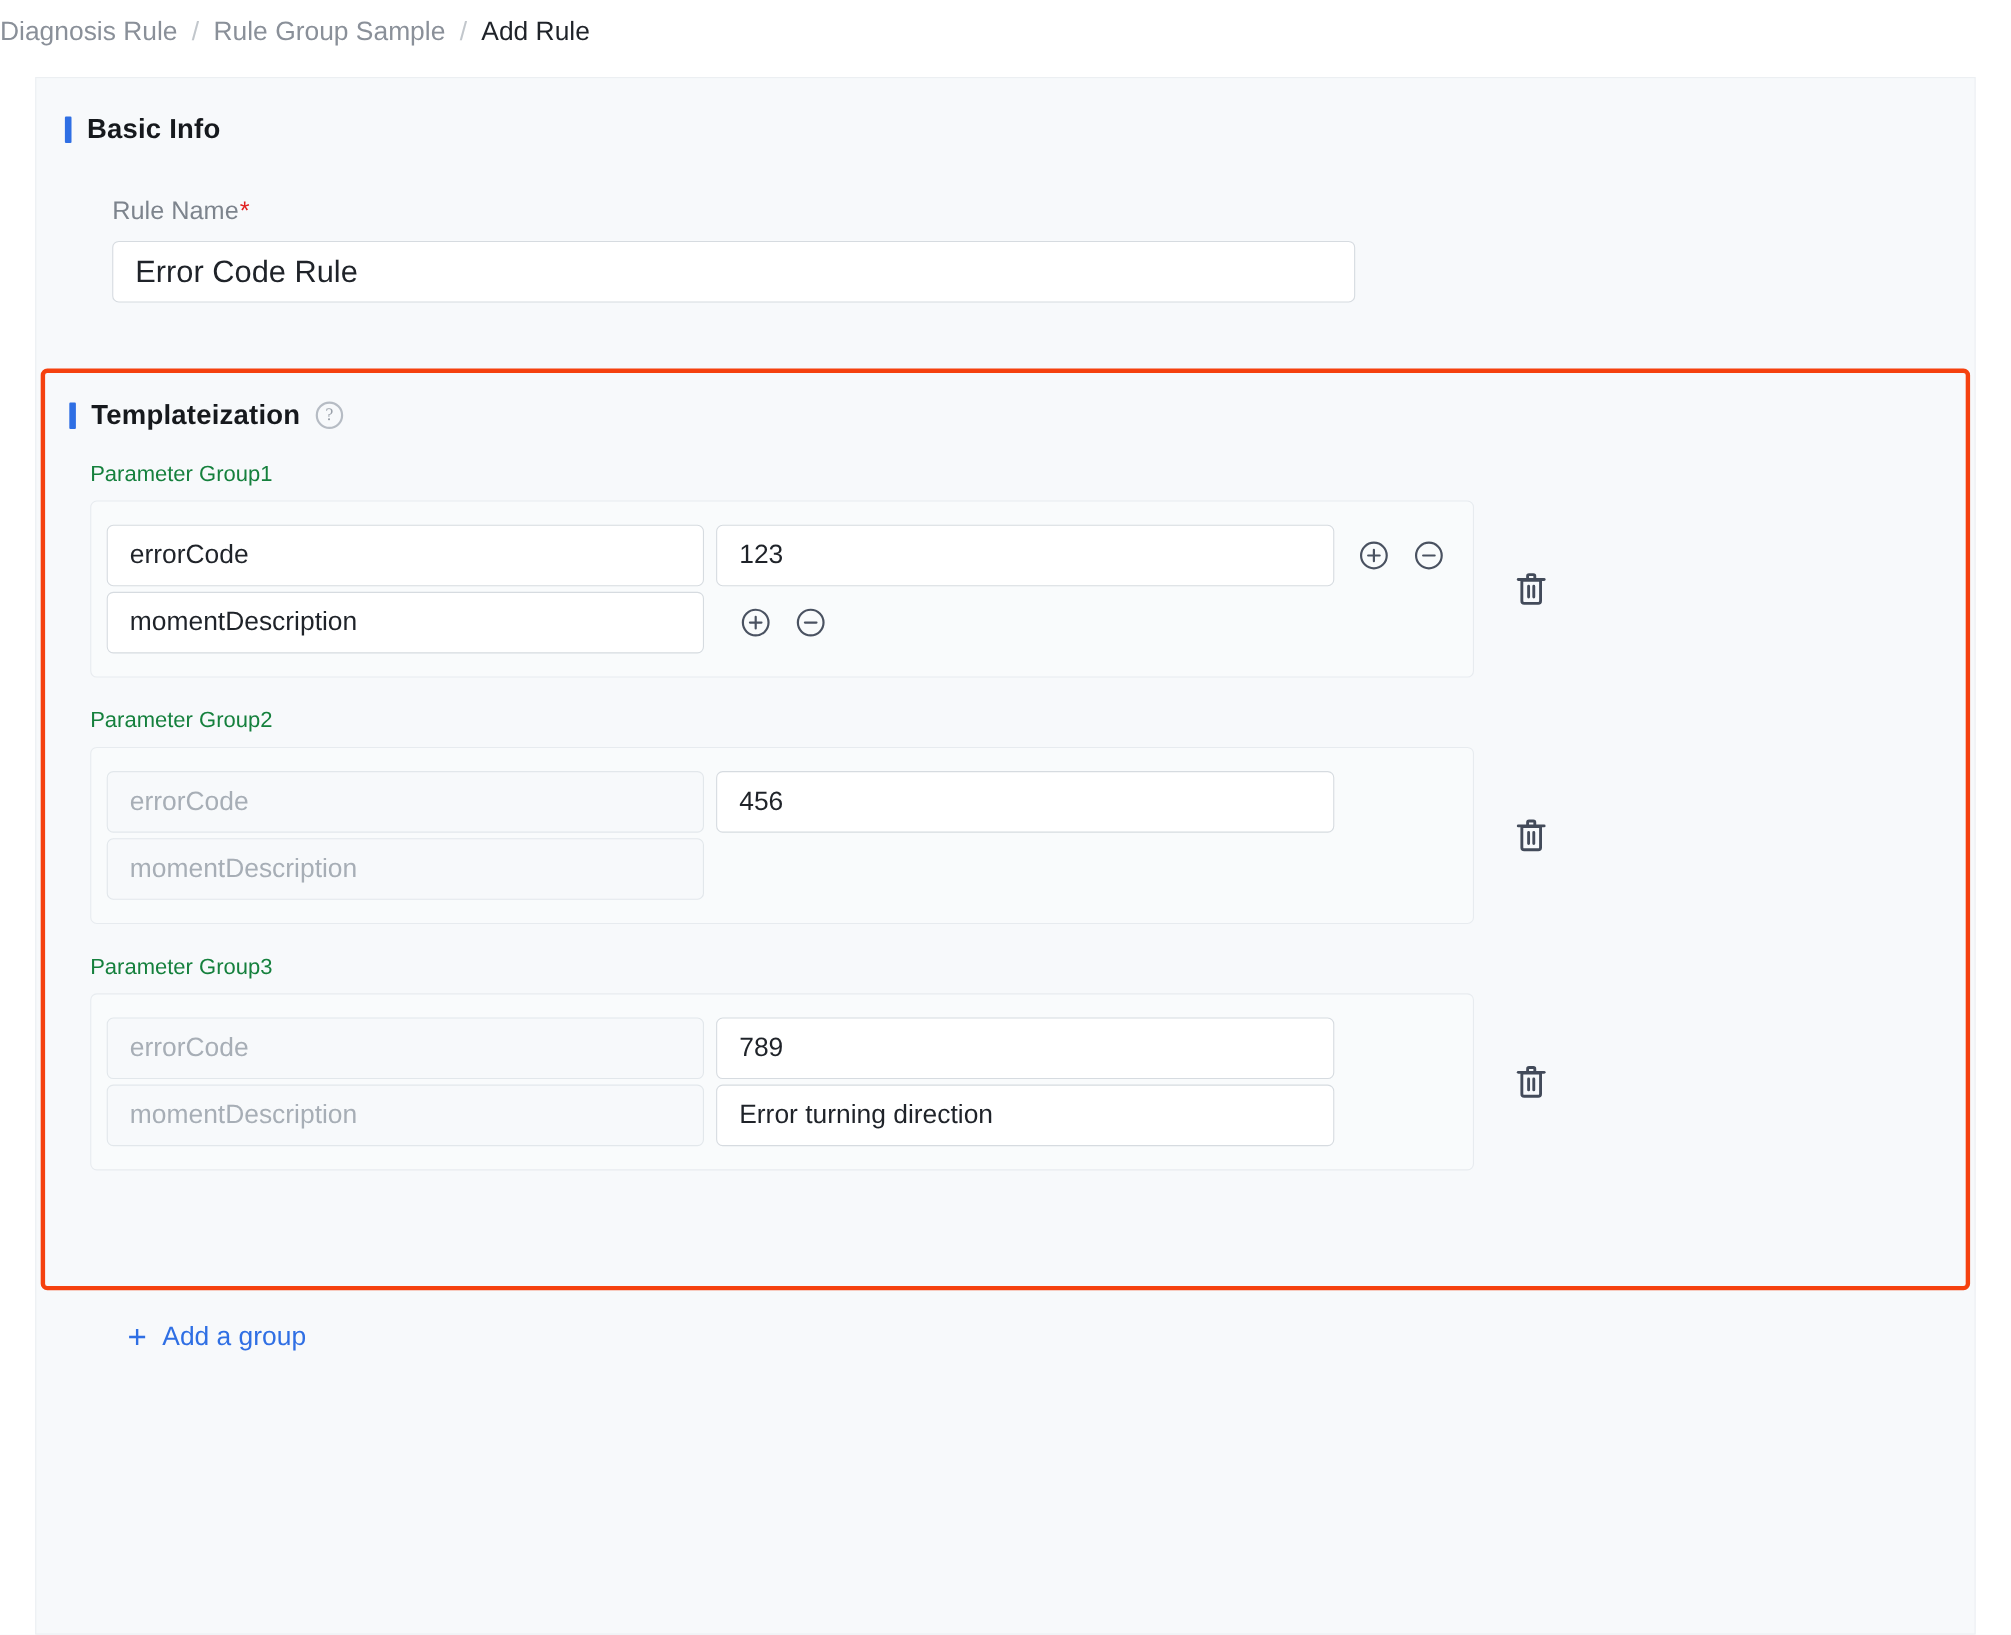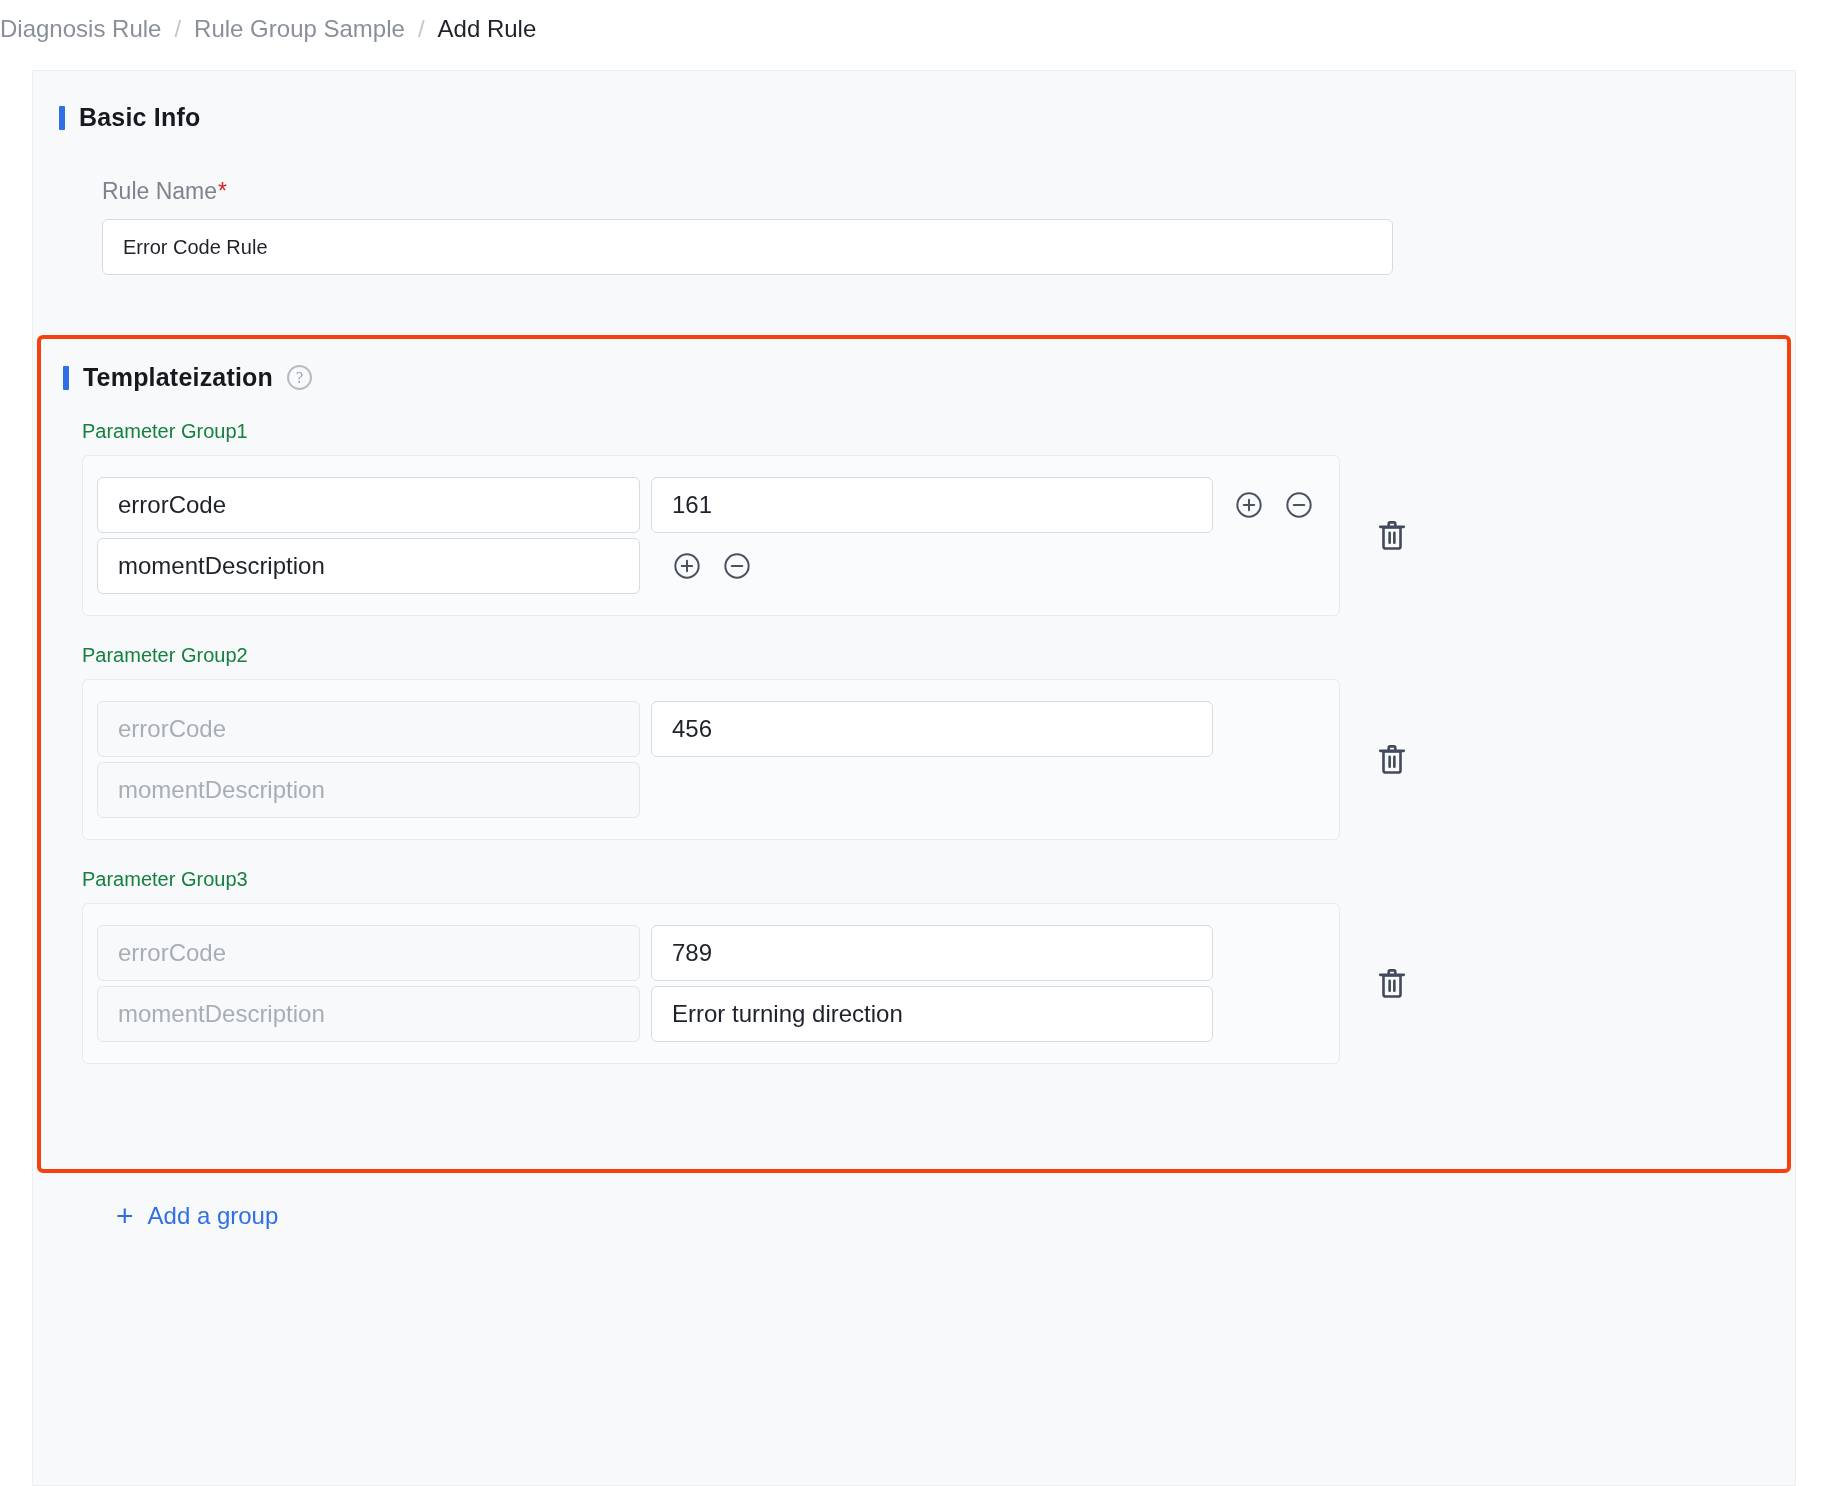--- a/index.html
+++ b/index.html
@@ -94,30 +94,30 @@
     font-size: 23px;
     color: #7d848d;
   }
   .req-star {
     color: #e02020;
     margin-left: 1px;
   }
   .text-input {
     margin-top: 14px;
     margin-left: 43px;
-    width: 1291px;
+    width: 1130px;
     height: 56px;
     background: #ffffff;
     border: 1px solid #d6dbe0;
     border-radius: 6px;
     box-sizing: border-box;
     display: flex;
     align-items: center;
     padding: 0 20px;
-    font-size: 20px;
+    font-size: 28px;
     color: #1f2329;
   }
 
   
   .template-box {
     position: absolute;
     left: 4px;
     top: 264px;
     width: 1754px;
     height: 838px;
@@ -254,21 +254,21 @@
       <span class="section-title">Templateization</span>
       <span class="help-icon">?</span>
     </div>
 
     <div class="group-label">Parameter Group1</div>
     <div class="group-row">
       <div class="group-card">
 
         <div class="param-row">
           <div class="p-input p-key">errorCode</div>
-          <div class="p-input p-val">161</div>
+          <div class="p-input p-val">123</div>
           <div class="row-icons">
             <svg class="circ-icon" viewBox="0 0 24 24">
               <circle cx="12" cy="12" r="10" fill="none" stroke="#4a5261" stroke-width="1.7"></circle>
               <path d="M12 7.5 L12 16.5 M7.5 12 L16.5 12" stroke="#4a5261" stroke-width="1.7" stroke-linecap="round"></path>
             </svg>
             <svg class="circ-icon" viewBox="0 0 24 24">
               <circle cx="12" cy="12" r="10" fill="none" stroke="#4a5261" stroke-width="1.7"></circle>
               <path d="M7.5 12 L16.5 12" stroke="#4a5261" stroke-width="1.7" stroke-linecap="round"></path>
             </svg>
           </div>

